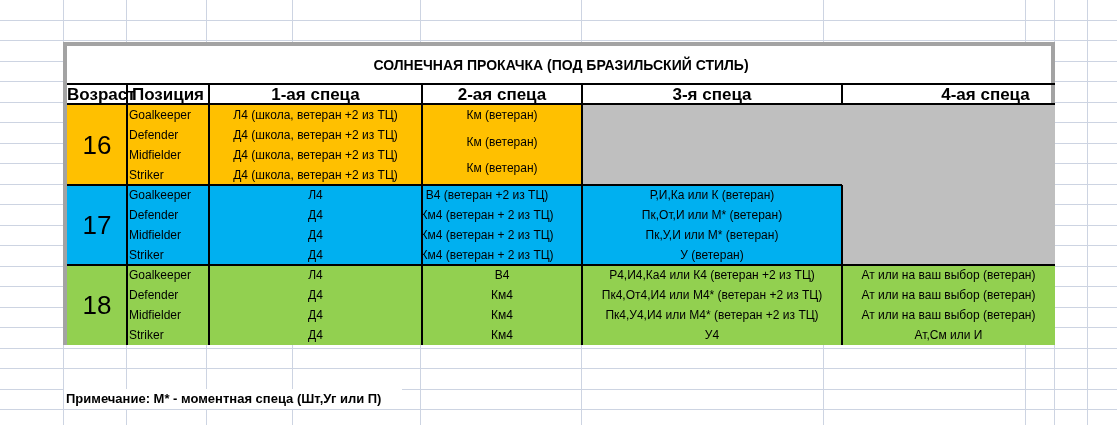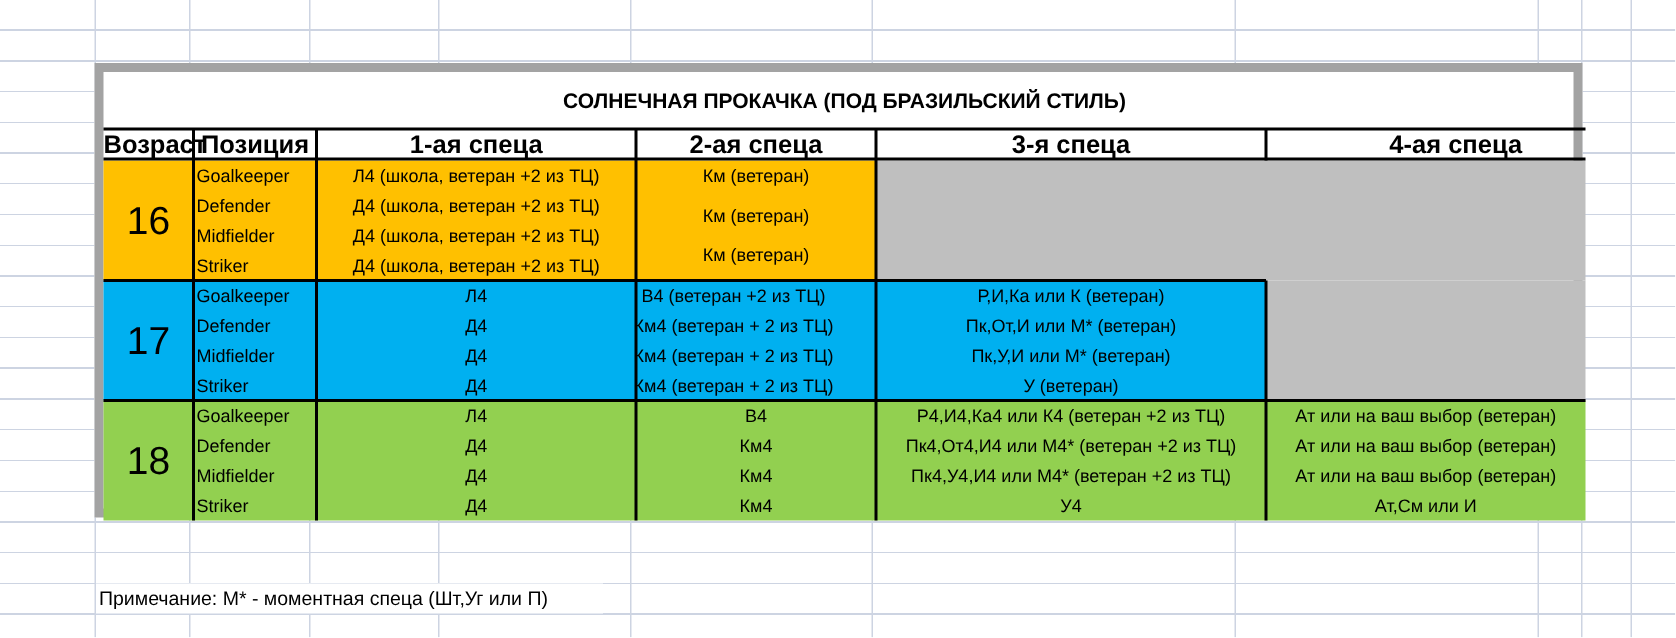--- a/index.html
+++ b/index.html
@@ -11,21 +11,21 @@
   }
   
   #gridlines{
     position:absolute;left:0;top:0;width:1117px;height:425px;
     background-image:repeating-linear-gradient(to bottom, transparent 0px, transparent 19.5px, #cdd4e2 19.5px, #cdd4e2 20.5px);
   }
   .vgrid{position:absolute;top:0;width:1px;height:425px;background:#cdd4e2;}
   
   #maintable{
     position:absolute;left:63px;top:42px;width:992px;height:303px;
-    background:#fff;border:6px solid #a3a3a3;box-sizing:border-box;
+    background:#fff;border:4px solid #a3a3a3;box-sizing:border-box;
   }
   .hline,.vline{position:absolute;background:#000;z-index:5;}
   .titlecell{
     position:absolute;left:0;top:0;width:988px;height:38px;
     display:flex;align-items:center;justify-content:center;
     font-weight:bold;font-size:14px;white-space:nowrap;
   }
   .hcell{
     position:absolute;top:38px;height:21px;line-height:21px;
     text-align:center;font-weight:bold;font-size:17px;white-space:nowrap;
@@ -36,21 +36,21 @@
     display:flex;align-items:center;justify-content:center;
     font-size:26px;font-weight:400;
   }
   .col4{position:absolute;top:0;height:80px;display:flex;flex-direction:column;}
   .col4 > div{flex:1;line-height:20px;font-weight:normal;font-size:12px;white-space:nowrap;overflow:visible;}
   .poscol > div{text-align:left;padding-left:2px;}
   .ctr > div{text-align:center;}
   .grayrect{position:absolute;background:#BFBFBF;}
   #notebox{
     position:absolute;left:64px;top:389px;width:336px;height:20px;
-    background:#fff;line-height:20px;font-weight:normal;font-size:13px;
+    background:#fff;line-height:20px;font-weight:bold;font-size:13px;
     padding-left:2px;white-space:nowrap;
   }
 </style>
 </head>
 <body>
 
 <div id="sheet">
 
   <div id="gridlines"></div>
   <div class="vgrid" style="left:63px"></div>
@@ -67,21 +67,21 @@
   <div id="maintable">
 
     <div class="titlecell">СОЛНЕЧНАЯ ПРОКАЧКА (ПОД БРАЗИЛЬСКИЙ СТИЛЬ)</div>
     <div class="hline" style="left:0;top:37px;width:988px;height:2px"></div>
 
     <div class="hcell" style="left:0;width:60px">Возраст</div>
     <div class="hcell" style="left:60px;width:82px">Позиция</div>
     <div class="hcell" style="left:142px;width:213px">1-ая спеца</div>
     <div class="hcell" style="left:355px;width:160px">2-ая спеца</div>
     <div class="hcell" style="left:515px;width:260px">3-я спеца</div>
-    <div class="hcell" style="left:784px;width:235px">4-ая спеца</div>
+    <div class="hcell" style="left:801px;width:235px">4-ая спеца</div>
     <div class="hline" style="left:0;top:57px;width:988px;height:2px"></div>
 
     <div class="grayrect" style="left:515px;top:59px;width:473px;height:80px"></div>
     <div class="grayrect" style="left:775px;top:139px;width:213px;height:80px"></div>
 
     <div class="block" style="top:59px;width:515px;height:80px;background:#FFC000">
       <div class="agecol">16</div>
       <div class="col4 poscol" style="left:60px;width:82px">
         <div>Goalkeeper</div>
         <div>Defender</div>

